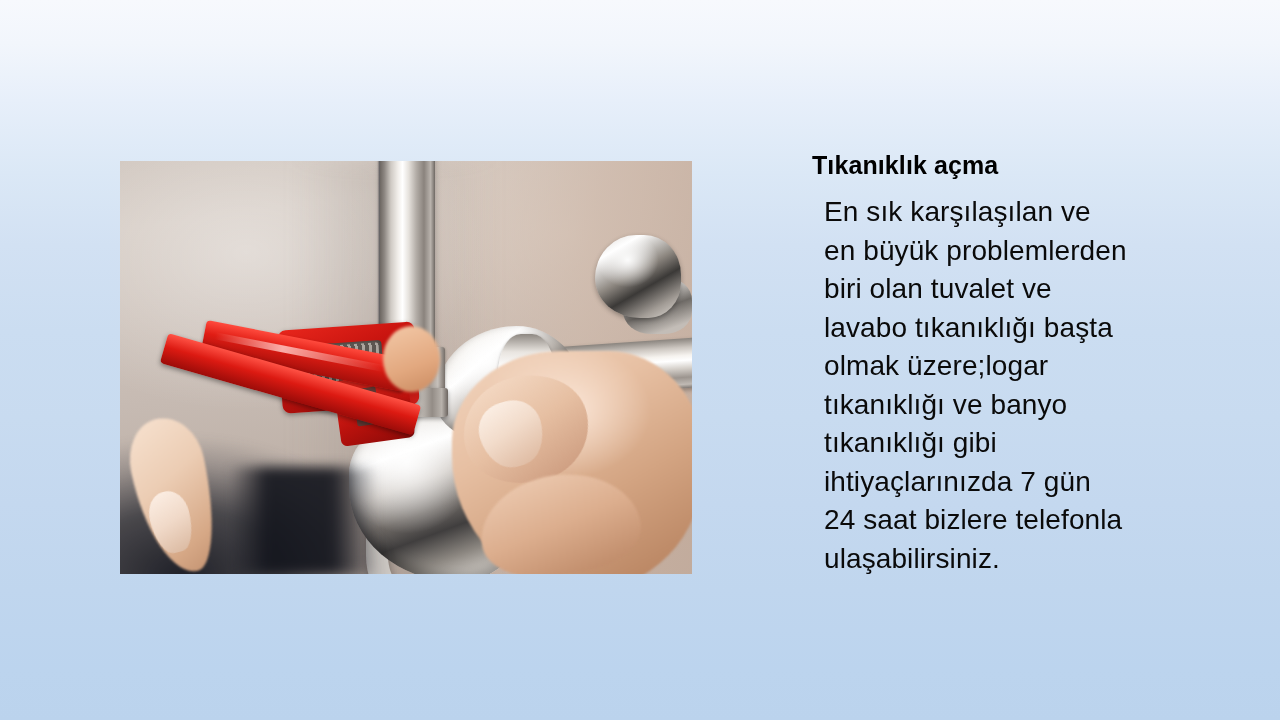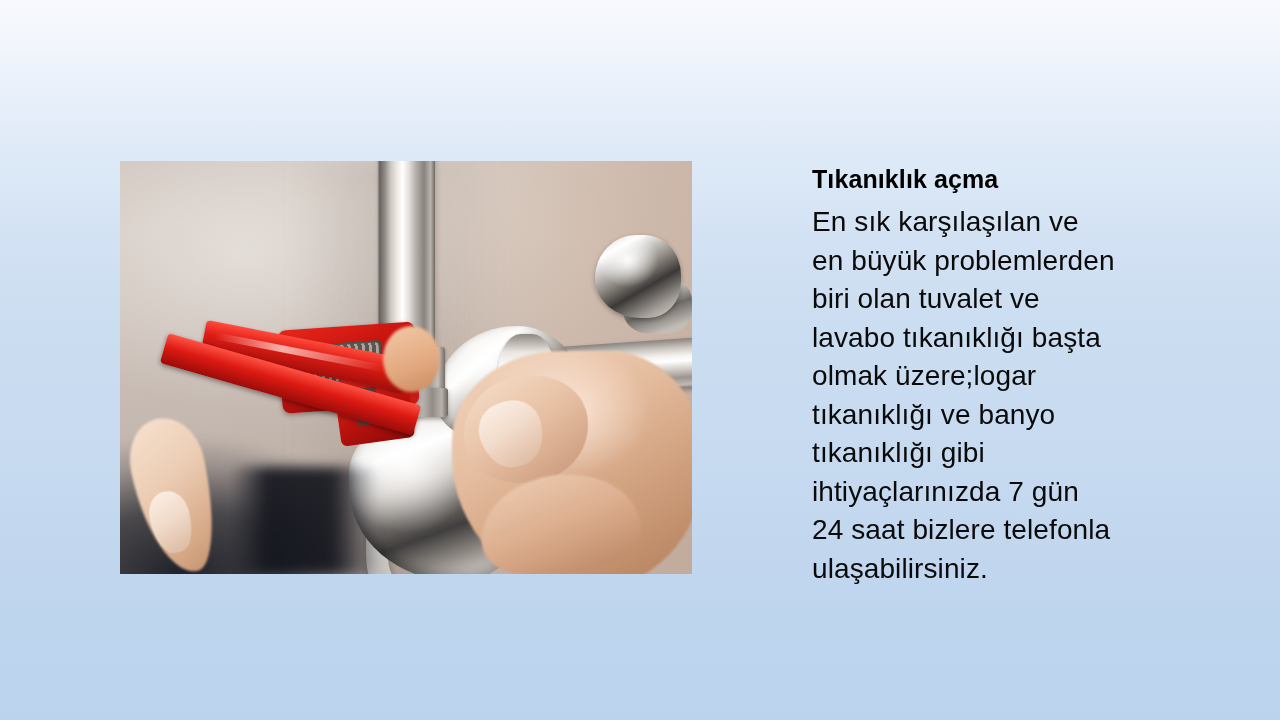--- a/index.html
+++ b/index.html
@@ -305,37 +305,37 @@
   .soften {
     left: 0; top: 0; width: 100%; height: 100%;
     backdrop-filter: blur(0.5px);
     pointer-events: none;
   }
 
   
   #text-col {
     position: absolute;
     left: 812px;
-    top: 163px;
+    top: 149px;
     width: 420px;
   }
   #headline {
     font-size: 25px;
     font-weight: bold;
     color: #000000;
     line-height: 32px;
     margin: 0 0 8px 0;
     letter-spacing: 0.1px;
   }
   #body-text {
     font-size: 28px;
     font-weight: normal;
     color: #0a0a0a;
     line-height: 38.5px;
-    margin: 0;
+    margin: 12px;
     white-space: pre-line;
     letter-spacing: 0.1px;
   }
 </style>
 </head>
 <body>
 
 <div id="slide">
 
   <div id="photo-frame">

